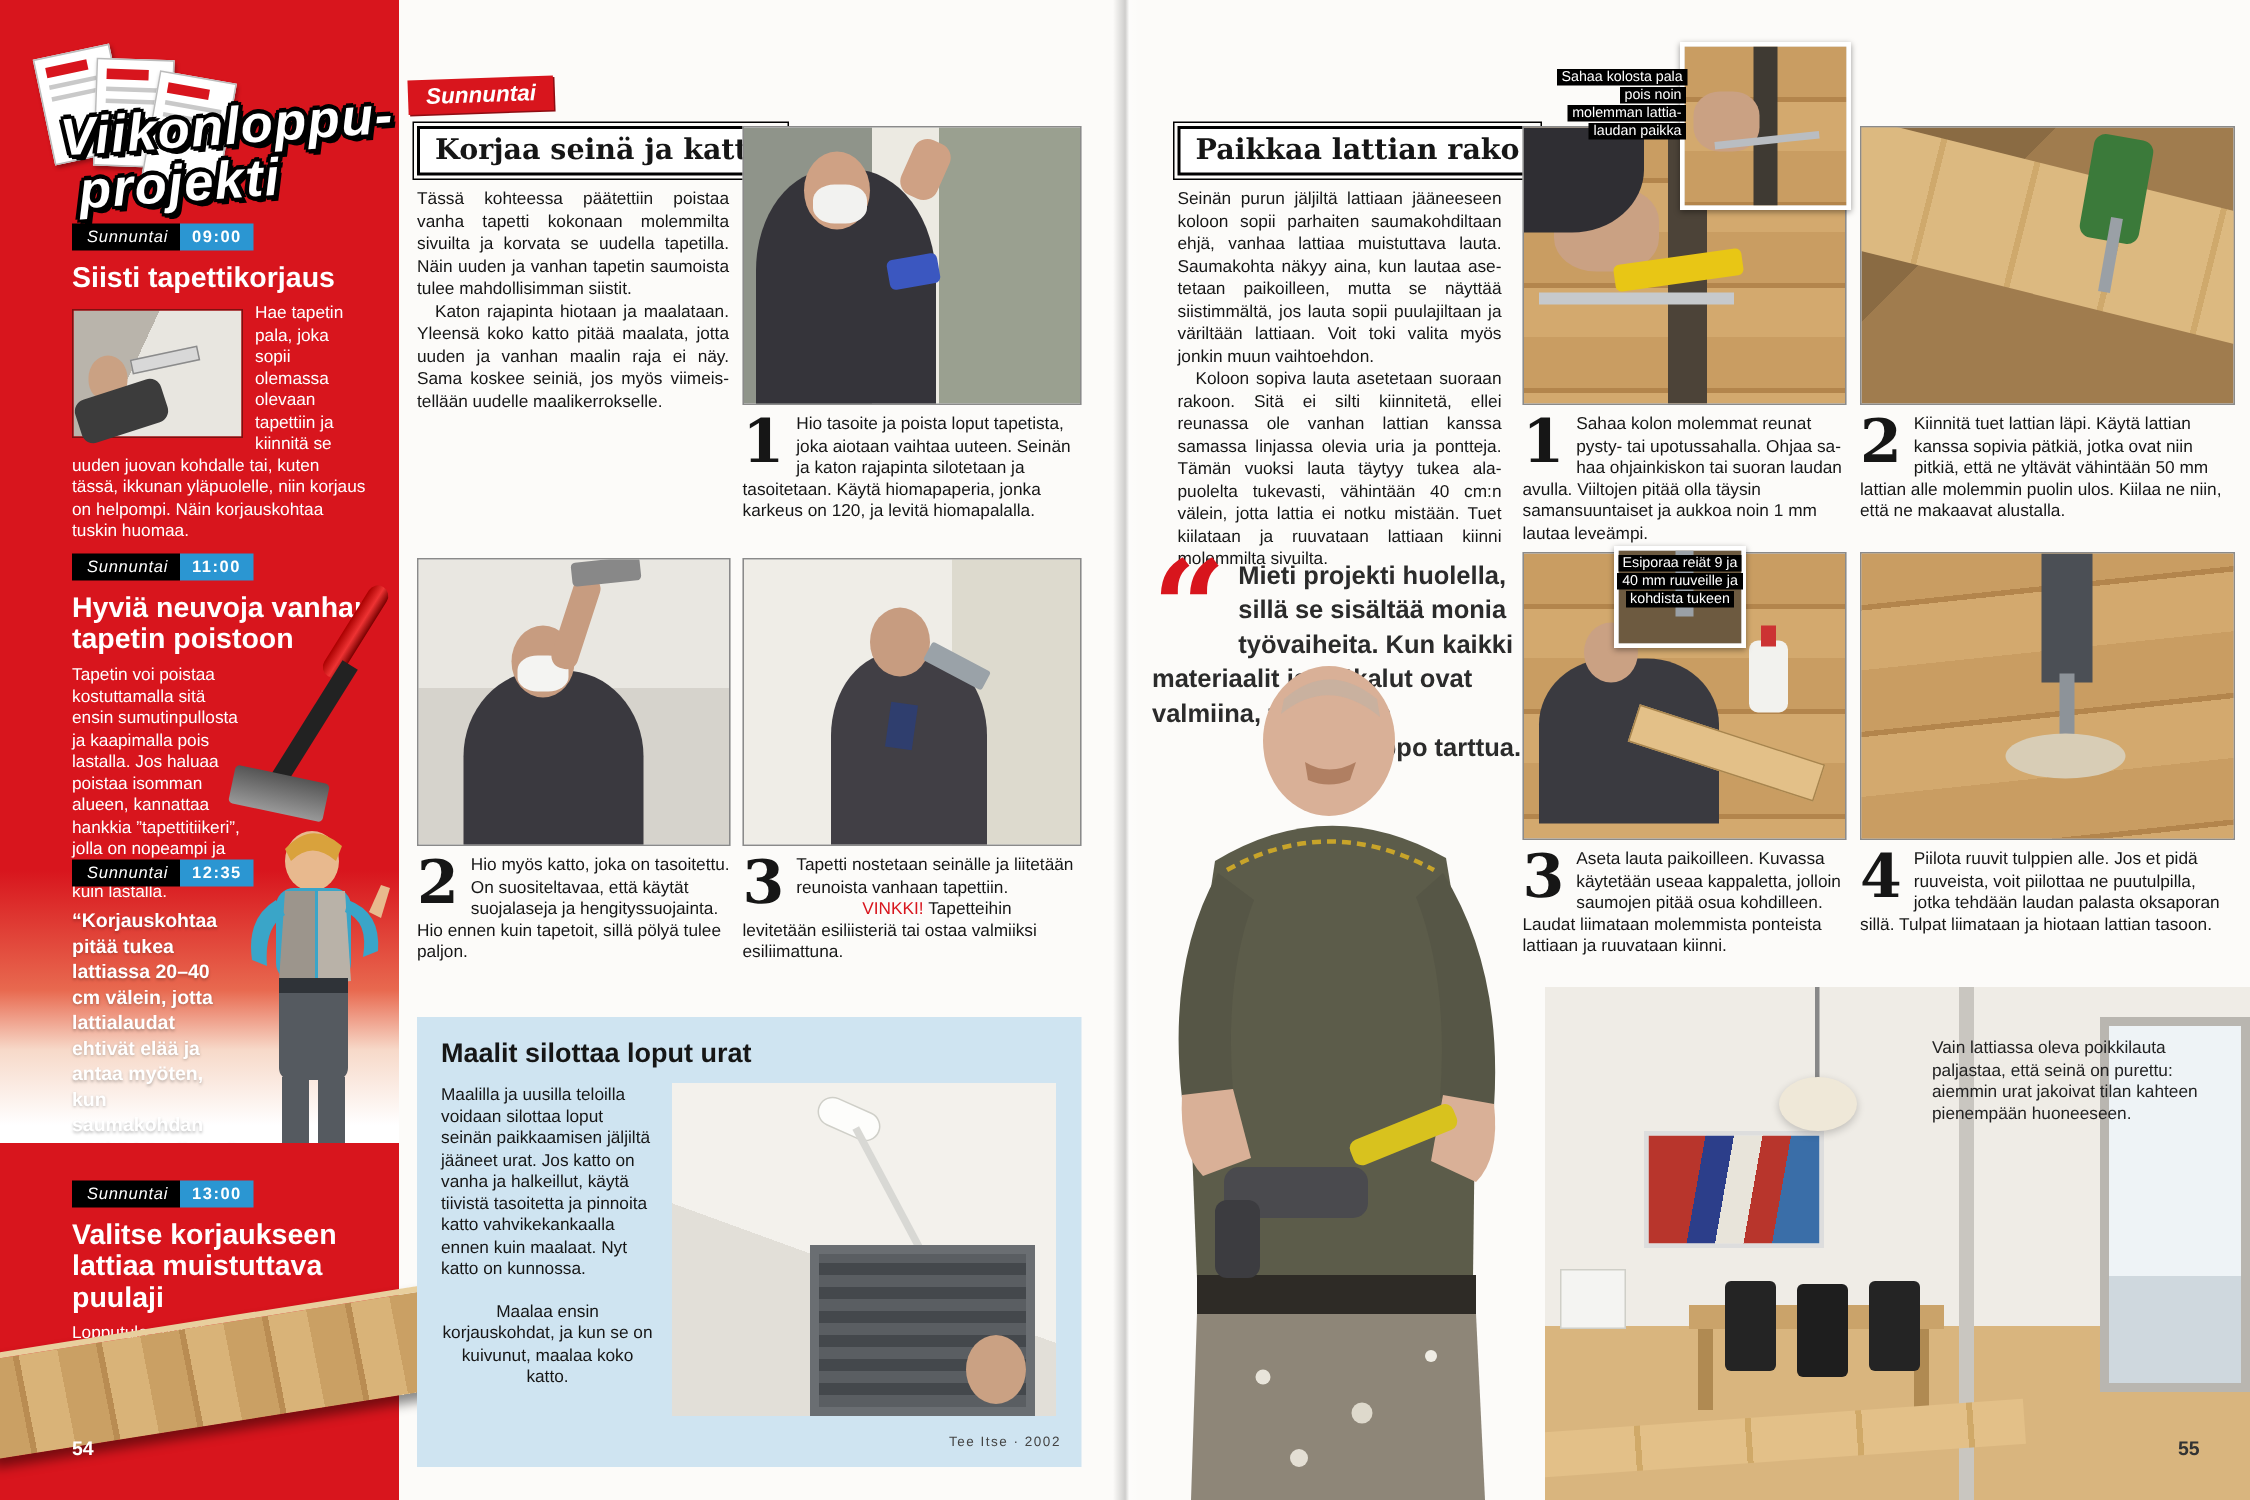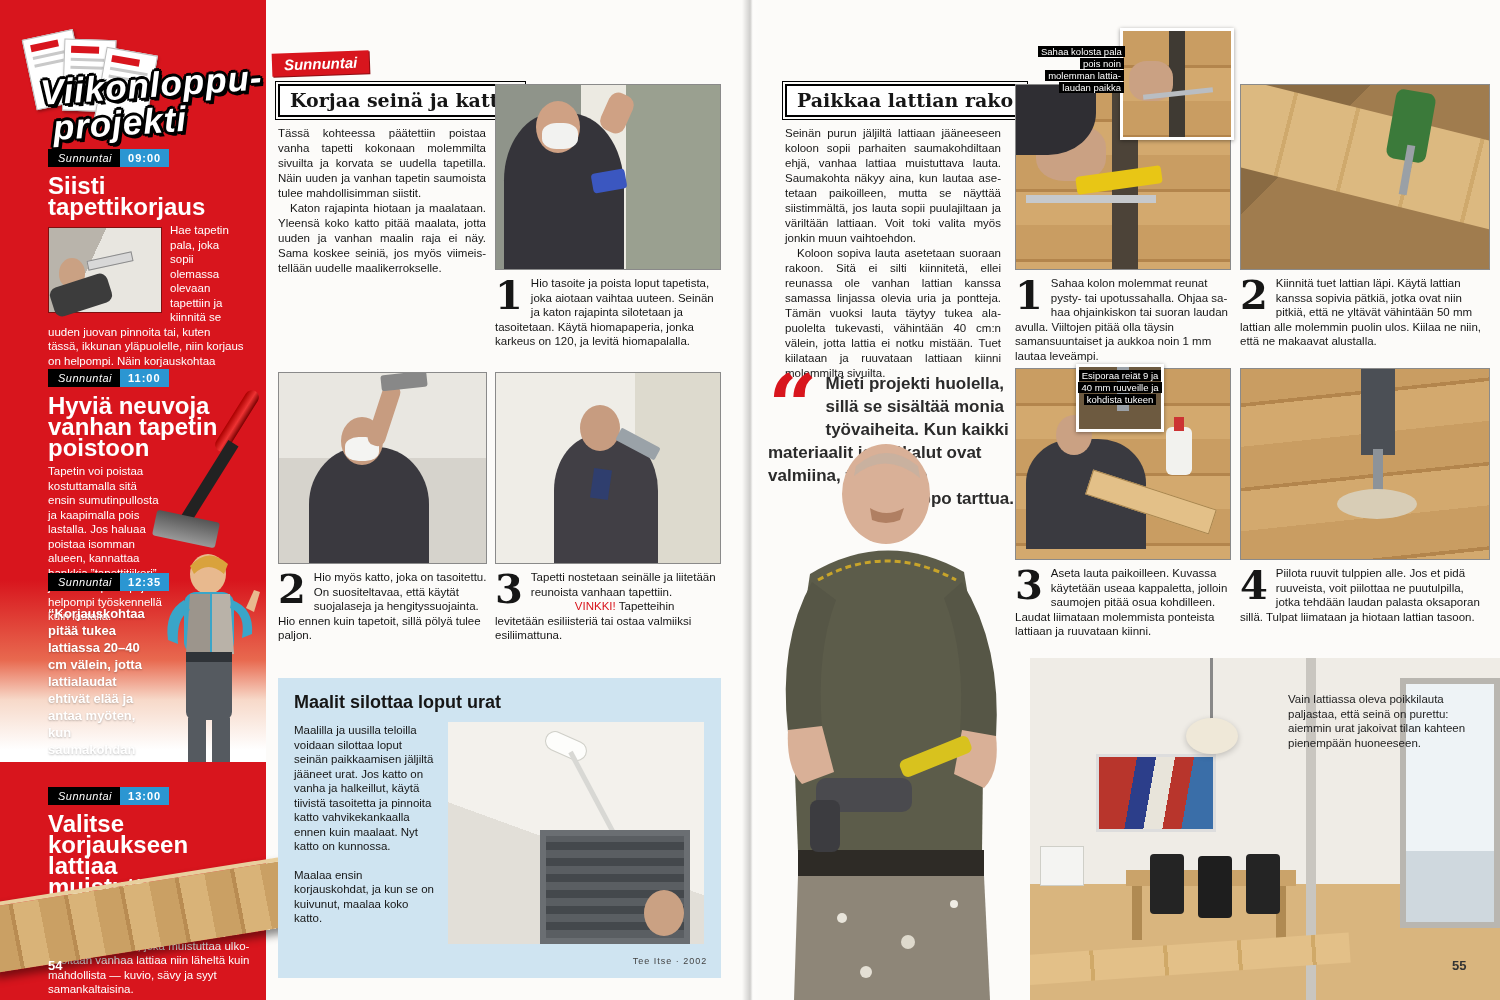--- a/index.html
+++ b/index.html
@@ -18,21 +18,21 @@
   .paper .scrib { position:absolute; left:6px; top:6px; width:28px; height:7px; background:#d8151d; }
   .paper .scrib2 { position:absolute; left:6px; top:18px; width:38px; height:3px; background:#c9c9c9; }
   .paper .scrib3 { position:absolute; left:6px; top:26px; width:34px; height:3px; background:#c9c9c9; }
   .logo-text { position:relative; margin:38px 0 0 18px; font-style:italic; font-weight:bold;
     font-size:35px; line-height:36px; color:#fff; letter-spacing:1px;
     text-shadow:-3px 0 0 #000, 3px 0 0 #000, 0 -3px 0 #000, 0 3px 0 #000,
                 -2px -2px 0 #000, 2px 2px 0 #000, -2px 2px 0 #000, 2px -2px 0 #000, 3px 4px 0 #000; }
   .sb-badge { display:inline-flex; align-items:stretch; font-size:11px; }
   .sb-badge .day { background:#000; color:#fff; font-style:italic; padding:3px 8px 3px 10px; letter-spacing:.5px; }
   .sb-badge .time { background:#2b96d2; color:#fff; font-weight:bold; padding:3px 8px; letter-spacing:1px; }
-  .sb-head { color:#fff; font-weight:bold; font-size:24px; line-height:21px; margin-top:8px; }
+  .sb-head { color:#fff; font-weight:bold; font-size:19px; line-height:21px; margin-top:8px; }
   .sb-body { color:#fff; font-size:11.5px; line-height:14.5px; margin-top:6px; }
   .sb-photo { width:114px; height:86px; float:left; margin:4px 8px 2px 0; border:1px solid #7e1010;
     background:linear-gradient(115deg,#b9b4ab 0 38%,#e8e6e0 38% 100%); position:relative; }
   .sb-photo .face { position:absolute; left:10px; top:30px; width:26px; height:30px; border-radius:50% 50% 45% 45%; background:#caa183; }
   .sb-photo .blade { position:absolute; left:38px; top:28px; width:46px; height:10px; background:#d8d8d8; border:1px solid #8b8b8b; transform:rotate(-12deg); }
   .sb-photo .armd { position:absolute; left:2px; top:52px; width:60px; height:30px; background:#3c3c3c; border-radius:8px; transform:rotate(-18deg); }
   .sb-quote { color:#fff; font-size:13px; line-height:17px; font-weight:bold; text-shadow:0 1px 2px rgba(0,0,0,.25); }
   .pagenum { color:#fff; font-weight:bold; font-size:13px; }
 
   
@@ -63,21 +63,21 @@
   .inset { border:3px solid #fff; box-shadow:0 1px 4px rgba(0,0,0,.4); z-index:5; }
   .cap-chips { position:absolute; z-index:6; text-align:right; font-size:9.5px; line-height:12px; color:#fff; }
   .cap-chips span { background:#000; padding:0 3px; box-decoration-break:clone; -webkit-box-decoration-break:clone; }
   .fold { left:742px; top:0; width:18px; height:1000px;
     background:linear-gradient(90deg,rgba(0,0,0,0) 0%,rgba(0,0,0,.18) 45%,rgba(255,255,255,.4) 60%,rgba(0,0,0,0) 100%); }
 
   
   .tipbox { left:278px; top:678px; width:443px; height:300px; background:#cfe4f1; padding:14px 16px; }
   .tipbox h3 { font-size:18px; margin-bottom:10px; }
   .tipbox .txt { width:142px; float:left; font-size:11.5px; line-height:14.5px; }
-  .tipbox .txt p+p { margin-top:14px; }
+  .tipbox .txt p+p { margin-top:14px;text-align:center; }
 
   
   .bigquote { left:768px; top:372px; width:246px; font-size:17px; line-height:23px; font-weight:bold; color:#2b2b2b; }
   .bigquote .qm { float:left; color:#d8151d; font-family:"DejaVu Serif",serif; font-size:86px; line-height:60px; margin:4px 8px 0 0; }
   .bigquote .last { text-align:right; }
 
   .footer { font-size:9px; color:#444; letter-spacing:1px; }
   .wood-h { background:repeating-linear-gradient(180deg,#c99d62 0 34px,#b3854c 34px 37px,#d3a96e 37px 70px); }
 </style>
 </head>
@@ -116,21 +116,21 @@
         <span class="day">Sunnuntai</span>
         <span class="time">09:00</span>
       </div>
       <div class="sb-head">Siisti tapettikorjaus</div>
       <div class="sb-body">
         <div class="sb-photo">
           <div class="face"></div>
             <div class="blade"></div>
             <div class="armd"></div>
         </div>
-        <span>Hae tapetin pala, joka sopii olemassa olevaan tapettiin ja kiinnitä se uuden juovan pinnoita tai, kuten tässä, ikkunan yläpuolelle, niin korjaus on helpompi. Näin korjauskohtaa tuskin huomaa.</span>
+        <span>Hae tapetin pala, joka sopii olemassa olevaan tapettiin ja kiinnitä se uuden juovan kohdalle tai, kuten tässä, ikkunan yläpuolelle, niin korjaus on helpompi. Näin korjauskohtaa tuskin huomaa.</span>
       </div>
     </div>
 
     <div class="abs" style="left:48px;top:368px;width:200px">
       <div class="sb-badge">
         <span class="day">Sunnuntai</span>
         <span class="time">11:00</span>
       </div>
       <div class="sb-head">Hyviä neuvoja vanhan tapetin poistoon</div>
       <div class="sb-body" style="width:118px">Tapetin voi poistaa kostuttamalla sitä ensin sumutinpullosta ja kaapimalla pois lastalla. Jos haluaa poistaa isomman alueen, kannattaa hankkia ”tapettitiikeri”, jolla on nopeampi ja helpompi työsken­nellä kuin lastalla.</div>

